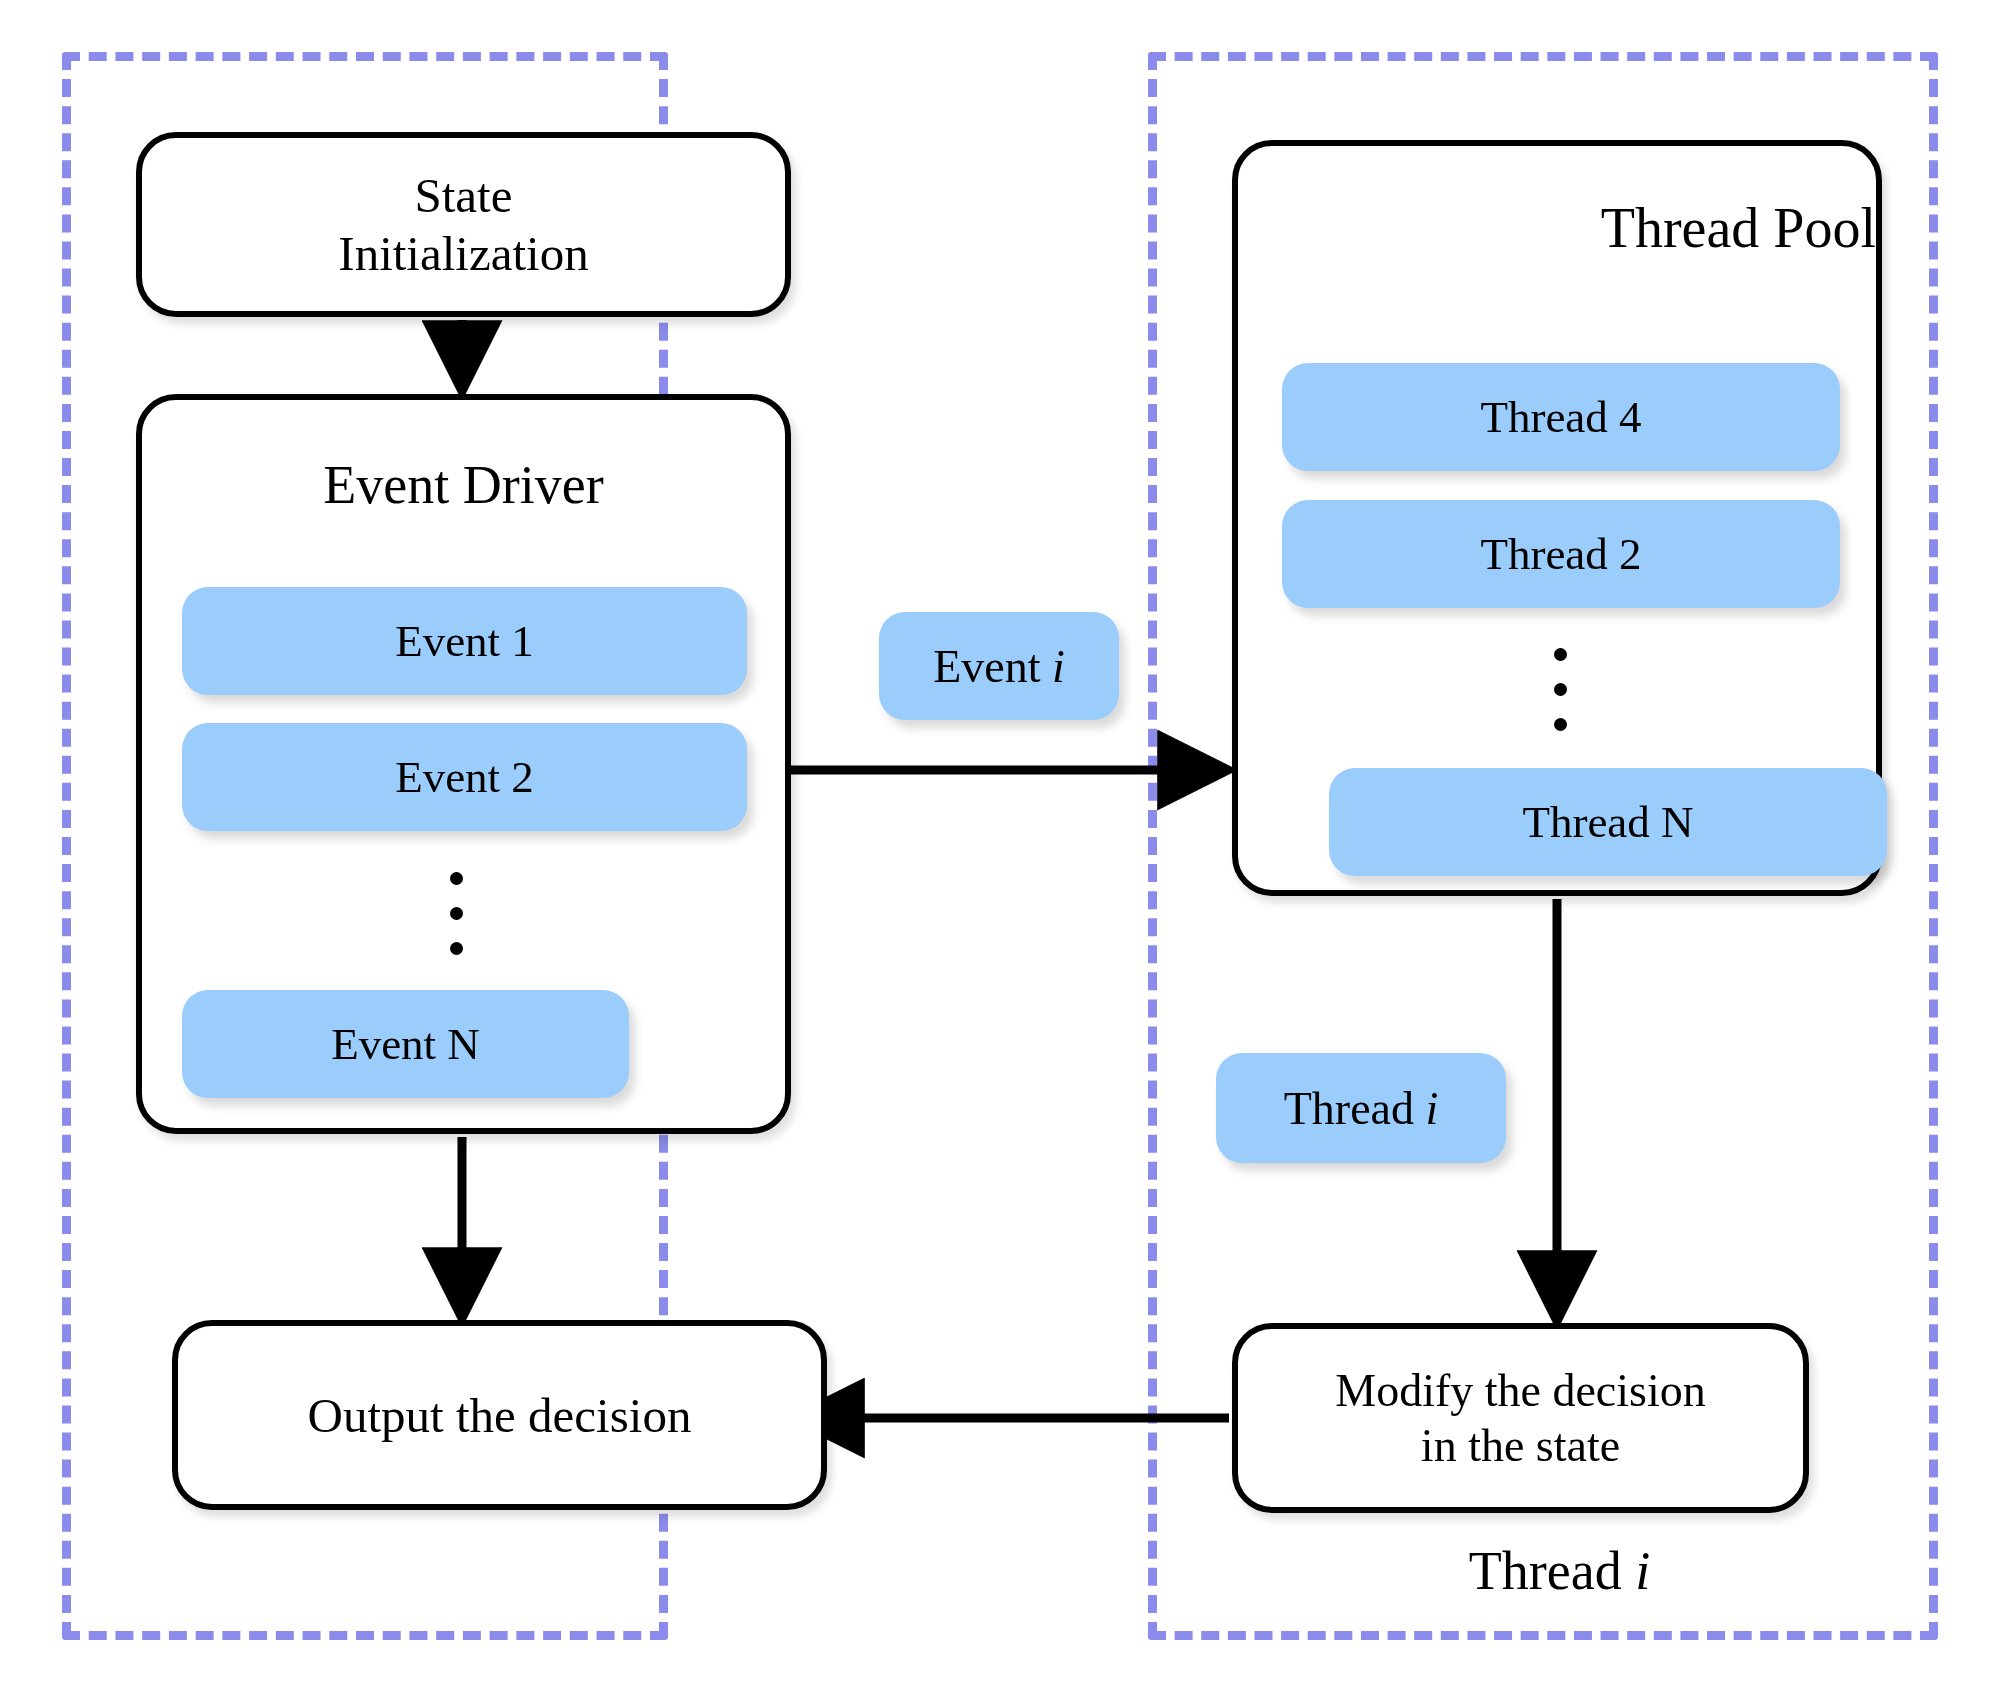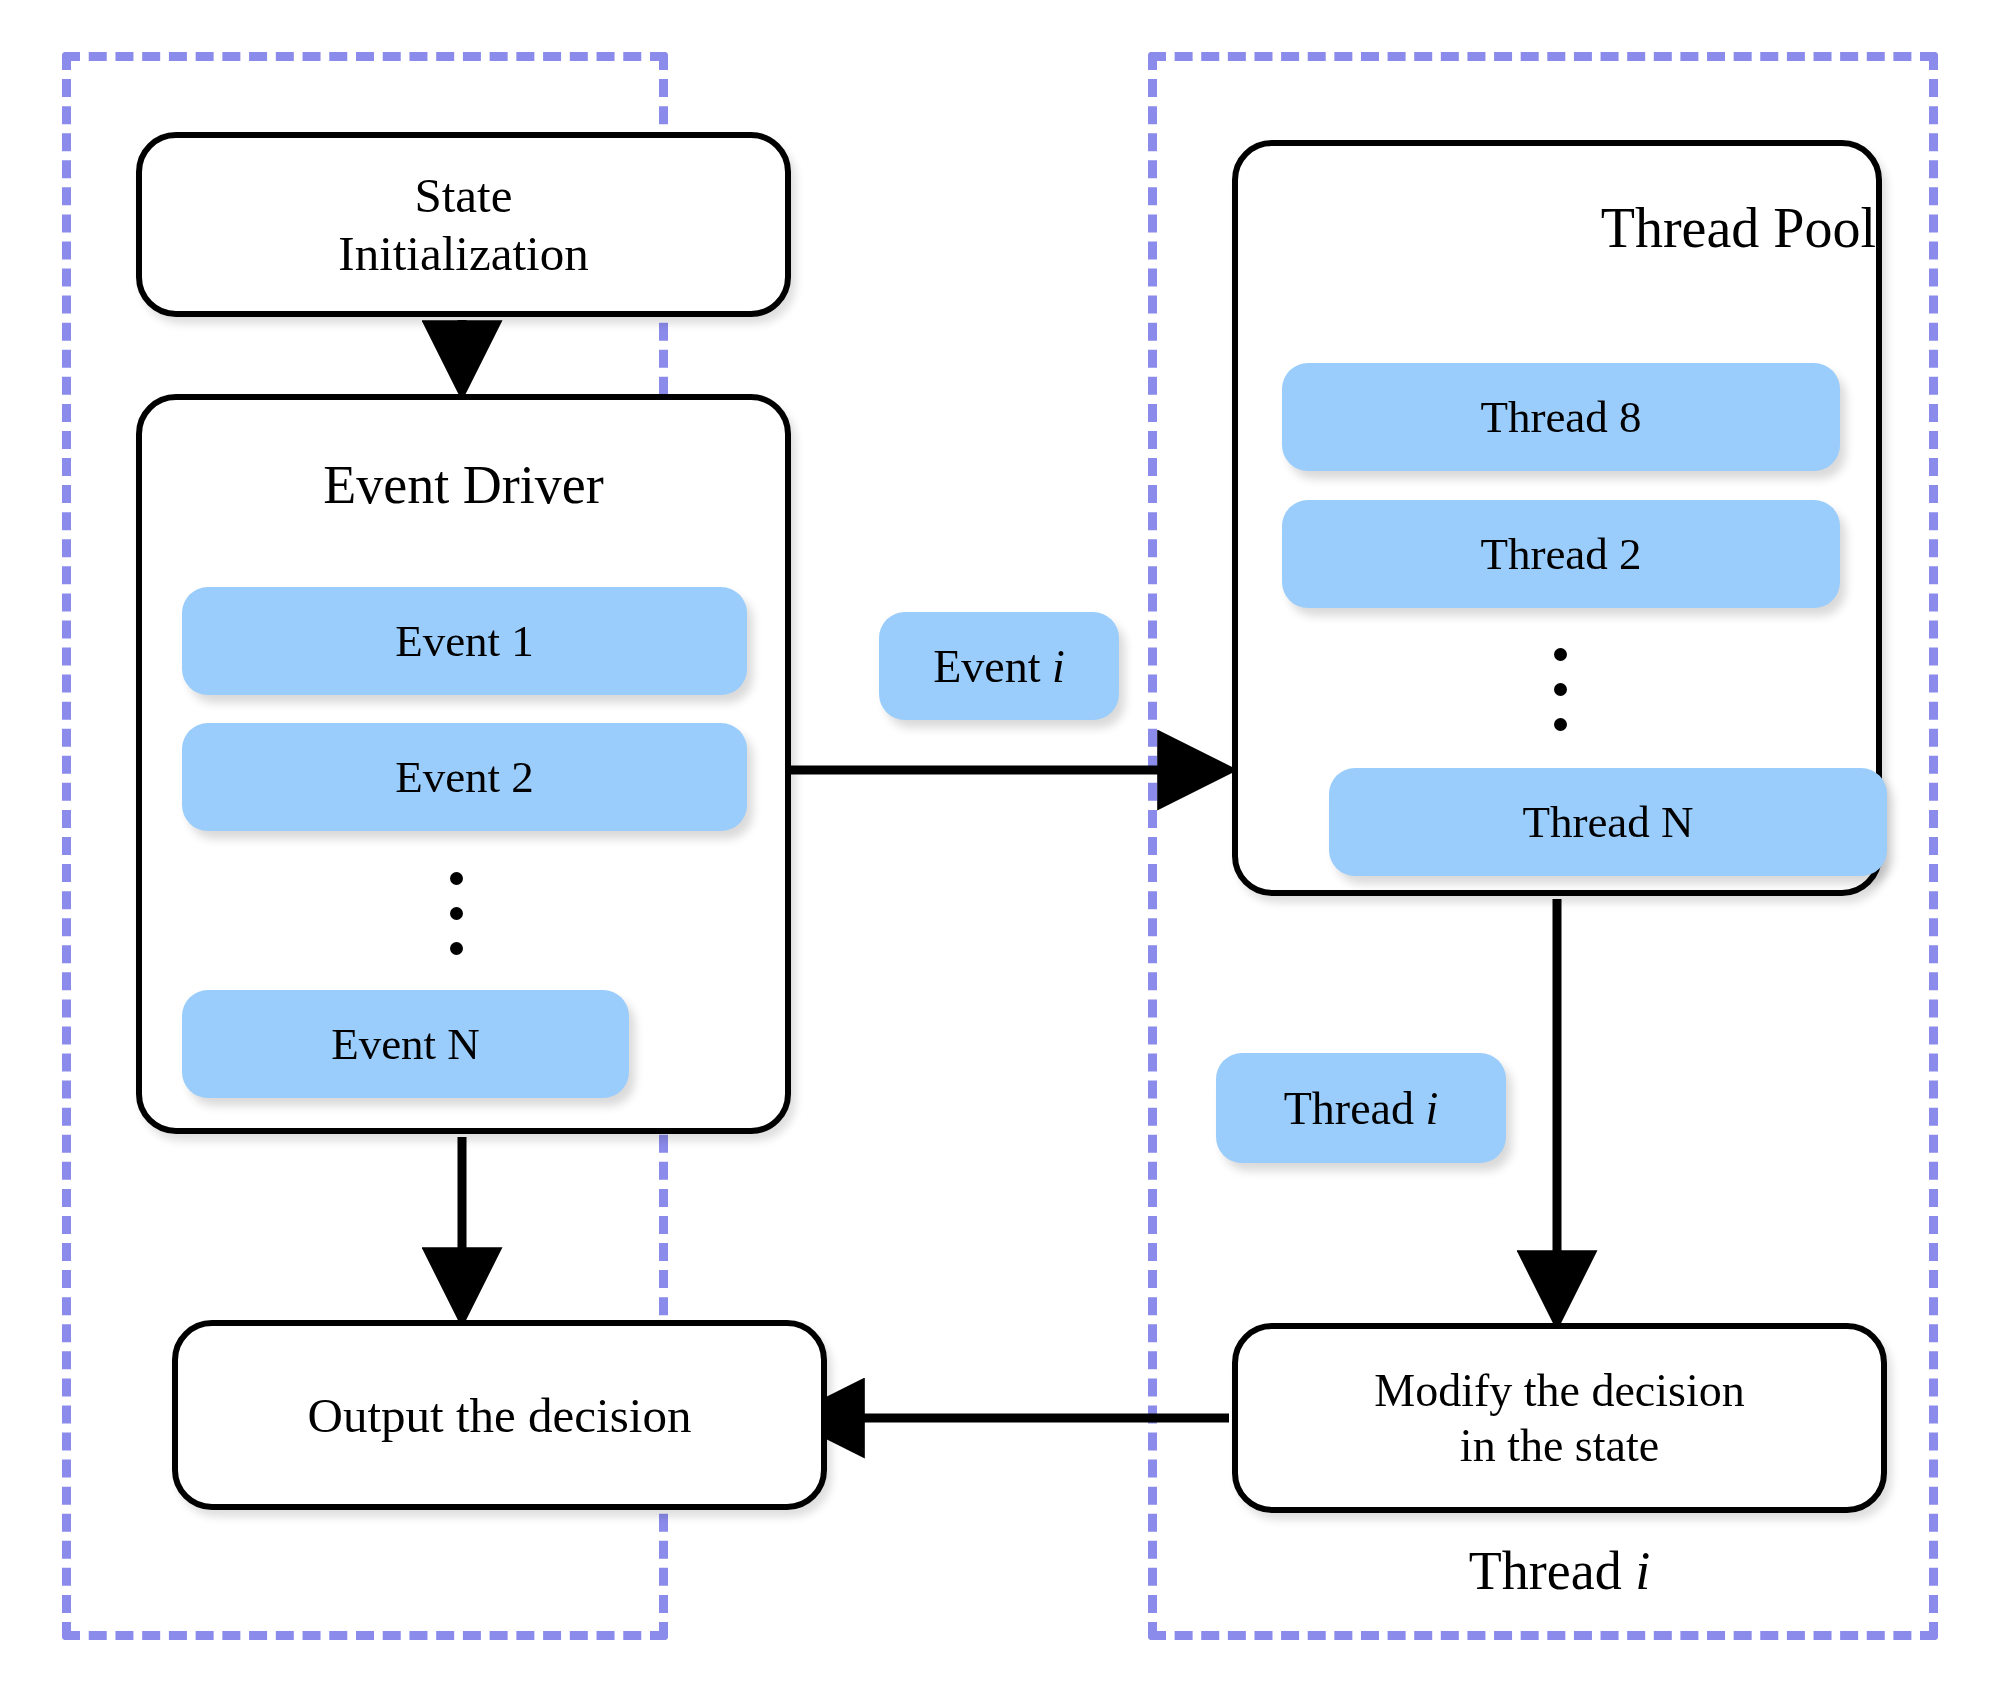--- a/index.html
+++ b/index.html
@@ -128,21 +128,21 @@
   }
   #pill-thread-1 { left: 1282px; top: 363px; width: 558px; height: 108px; font-size: 45px; }
   #pill-thread-2 { left: 1282px; top: 500px; width: 558px; height: 108px; font-size: 45px; }
   #dots-threads  { left: 1554px; top: 648px; width: 13px; height: 83px; }
   #pill-thread-n { left: 1282px; top: 768px; width: 558px; height: 108px; font-size: 45px; margin-left: 47px; }
 
   #pill-event-i  { left: 879px; top: 612px; width: 240px; height: 108px; font-size: 46px; }
   #pill-thread-i { left: 1216px; top: 1053px; width: 290px; height: 110px; font-size: 46px; }
 
   #box-modify {
-    left: 1232px; top: 1323px; width: 655px; height: 190px;
+    left: 1232px; top: 1323px; width: 577px; height: 190px;
     font-size: 46px; line-height: 1.2; border-radius: 40px;
   }
 
   #text-thread-i-bottom {
     left: 1232px; top: 1540px; width: 655px;
     font-size: 54px;
   }
 
   em { font-style: italic; }
 </style>
@@ -206,21 +206,21 @@
 
   <div class="pill" id="pill-event-i">
     <span><span>Event </span><em>i</em></span>
   </div>
 
   <div class="box" id="box-thread-pool">
     <div id="label-thread-pool">Thread Pool</div>
   </div>
 
   <div class="pill" id="pill-thread-1">
-    <span>Thread 8</span>
+    <span>Thread 4</span>
   </div>
   <div class="pill" id="pill-thread-2">
     <span>Thread 2</span>
   </div>
 
   <div class="vdots" id="dots-threads">
     <i></i>
       <i></i>
       <i></i>
   </div>

